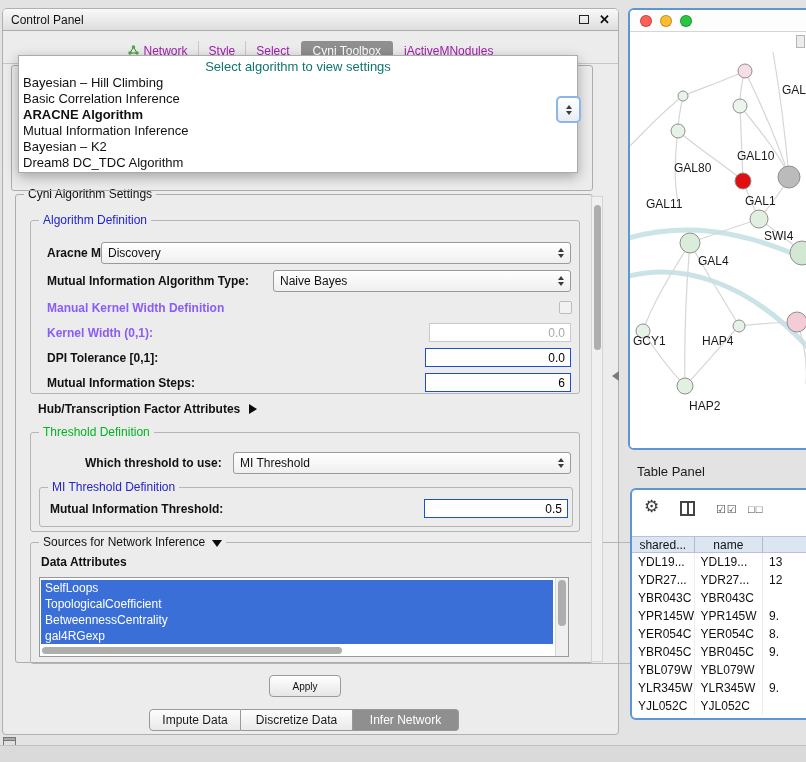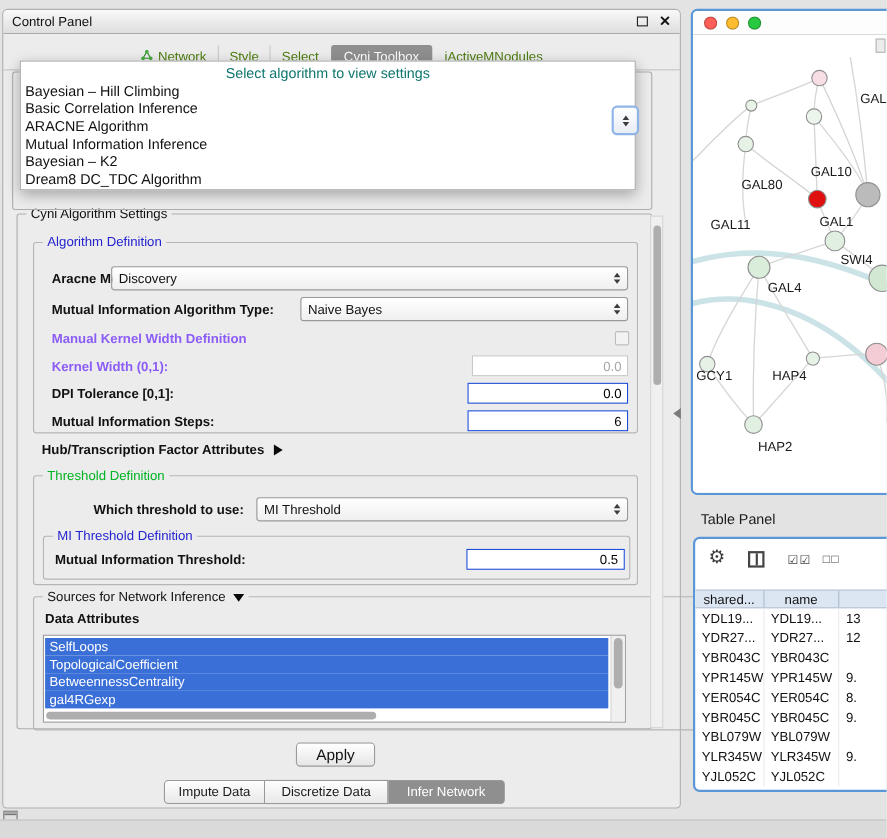--- a/index.html
+++ b/index.html
@@ -14,21 +14,21 @@
   #control-panel{position:absolute;left:2px;top:8px;width:617px;height:727px;
     background:#ececec;border:1px solid #b0b0b0;border-radius:5px 5px 4px 4px;}
   .titlebar{height:22px;background:linear-gradient(#f9f9f9,#dedede);
     border-bottom:1px solid #ababab;border-radius:4px 4px 0 0;
     display:flex;align-items:center;padding:0 8px;font-size:12px;}
   .titlebar .grow{flex:1}
   .win-float{width:10px;height:9px;border:1.5px solid #222;margin-right:10px}
   .win-close{font-weight:bold;font-size:13px;line-height:1;color:#111}
   .tabbar{position:absolute;left:0;right:0;top:29px;height:26px;display:flex;
     justify-content:center;align-items:center;font-size:12px;border-bottom:1px solid #c6c6c6}
-  .tab{padding:3px 10px;display:flex;align-items:center;gap:5px;border-left:1px solid #c9c9c9;color:#4d7c0f}
+  .tab{padding:3px 10px;display:flex;align-items:center;gap:5px;border-left:1px solid #c9c9c9;color:#a21caf}
   .tab:first-child{border-left:none}
   .tab.sel{background:var(--tab-selected-gray,#8f8f8f);color:#fff;border-radius:3px;
     border-left:none;margin:0 1px;padding:3px 12px}
   .tab.sel + .tab{border-left:none}
   
   .grp{position:absolute;border:1px solid #adadad;border-radius:3px}
   .gtitle{position:absolute;top:-8px;left:8px;background:#ececec;padding:0 4px;
     font-size:12px;white-space:nowrap}
   .t-blue{color:var(--group-title-blue,#2323cf)}
   .t-green{color:var(--group-title-green,#00b422)}
@@ -45,34 +45,34 @@
   .cb{position:absolute;width:13px;height:13px;border:1px solid #bdbdbd;background:#f2f2f2;border-radius:2px}
   .tri-r{display:inline-block;width:0;height:0;border-top:5px solid transparent;
     border-bottom:5px solid transparent;border-left:8px solid #0a0a0a;margin-left:9px;vertical-align:-1px}
   .tri-d{display:inline-block;width:0;height:0;border-left:5px solid transparent;
     border-right:5px solid transparent;border-top:7px solid #0a0a0a;margin-left:7px;vertical-align:-1px}
   .list{position:absolute;background:#fff;border:1px solid #999;overflow:hidden}
   .li{height:16px;line-height:16px;font-size:12px;padding-left:4px;margin:0 16px 0 1px;
     width:calc(100% - 16px);color:#fff;background:var(--selection-blue,#3a6fd8)}
   .vsb{position:absolute;background:#f0f0f0;border-left:1px solid #d8d8d8}
   .thumb{position:absolute;background:#aeaeae;border-radius:4px}
-  .btn{position:absolute;height:22px;font-size:14px;display:flex;align-items:center;justify-content:center;
+  .btn{position:absolute;height:22px;font-size:10px;display:flex;align-items:center;justify-content:center;
     background:linear-gradient(#ffffff,#e6e6e6);border:1px solid #9a9a9a;border-radius:4px;color:#111}
   .segtab{position:absolute;height:22px;display:flex;font-size:12px}
   .seg{display:flex;align-items:center;justify-content:center;background:linear-gradient(#fdfdfd,#e9e9e9);
     border:1px solid #999;border-left:none;color:#1a1a1a}
   .seg:first-child{border-left:1px solid #999;border-radius:4px 0 0 4px}
   .seg:last-child{border-radius:0 4px 4px 0}
   .seg.sel{background:var(--tab-selected-gray,#8f8f8f);color:#fff}
   
   #algo-popup{position:absolute;left:18px;top:55px;width:560px;height:118px;z-index:40;
     background:#fff;border:1px solid #ababab;box-shadow:0 4px 12px rgba(0,0,0,.3);padding-top:3px}
   #algo-popup .row{height:16px;line-height:16px;font-size:13px;padding-left:4px;white-space:nowrap}
   #algo-popup .ph{color:#0f766e;text-align:center;padding-left:0}
-  #algo-popup .bold{font-weight:normal}
+  #algo-popup .bold{font-weight:bold}
   #combo-frag{position:absolute;left:556px;top:96px;width:25px;height:27px;z-index:45;
     border:2px solid #8fb5e8;border-radius:5px;background:linear-gradient(#fff,#e8edf5);
     display:flex;flex-direction:column;align-items:center;justify-content:center;gap:2px}
   #collapse-handle{position:absolute;left:612px;top:371px;width:0;height:0;
     border-top:5px solid transparent;border-bottom:5px solid transparent;border-right:7px solid #7a7a7a}
   
   #net-win{position:absolute;left:628px;top:8px;width:182px;height:442px;background:#fff;
     border:2px solid var(--window-border-blue,#5b97d7);border-radius:6px 0 0 6px;overflow:hidden}
   #net-title{height:22px;background:#fdfdfd;border-bottom:1px solid #d6d6d6;display:flex;align-items:center;padding-left:10px;gap:8px}
   .light{width:12px;height:12px;border-radius:50%;border:1px solid rgba(0,0,0,.25)}

